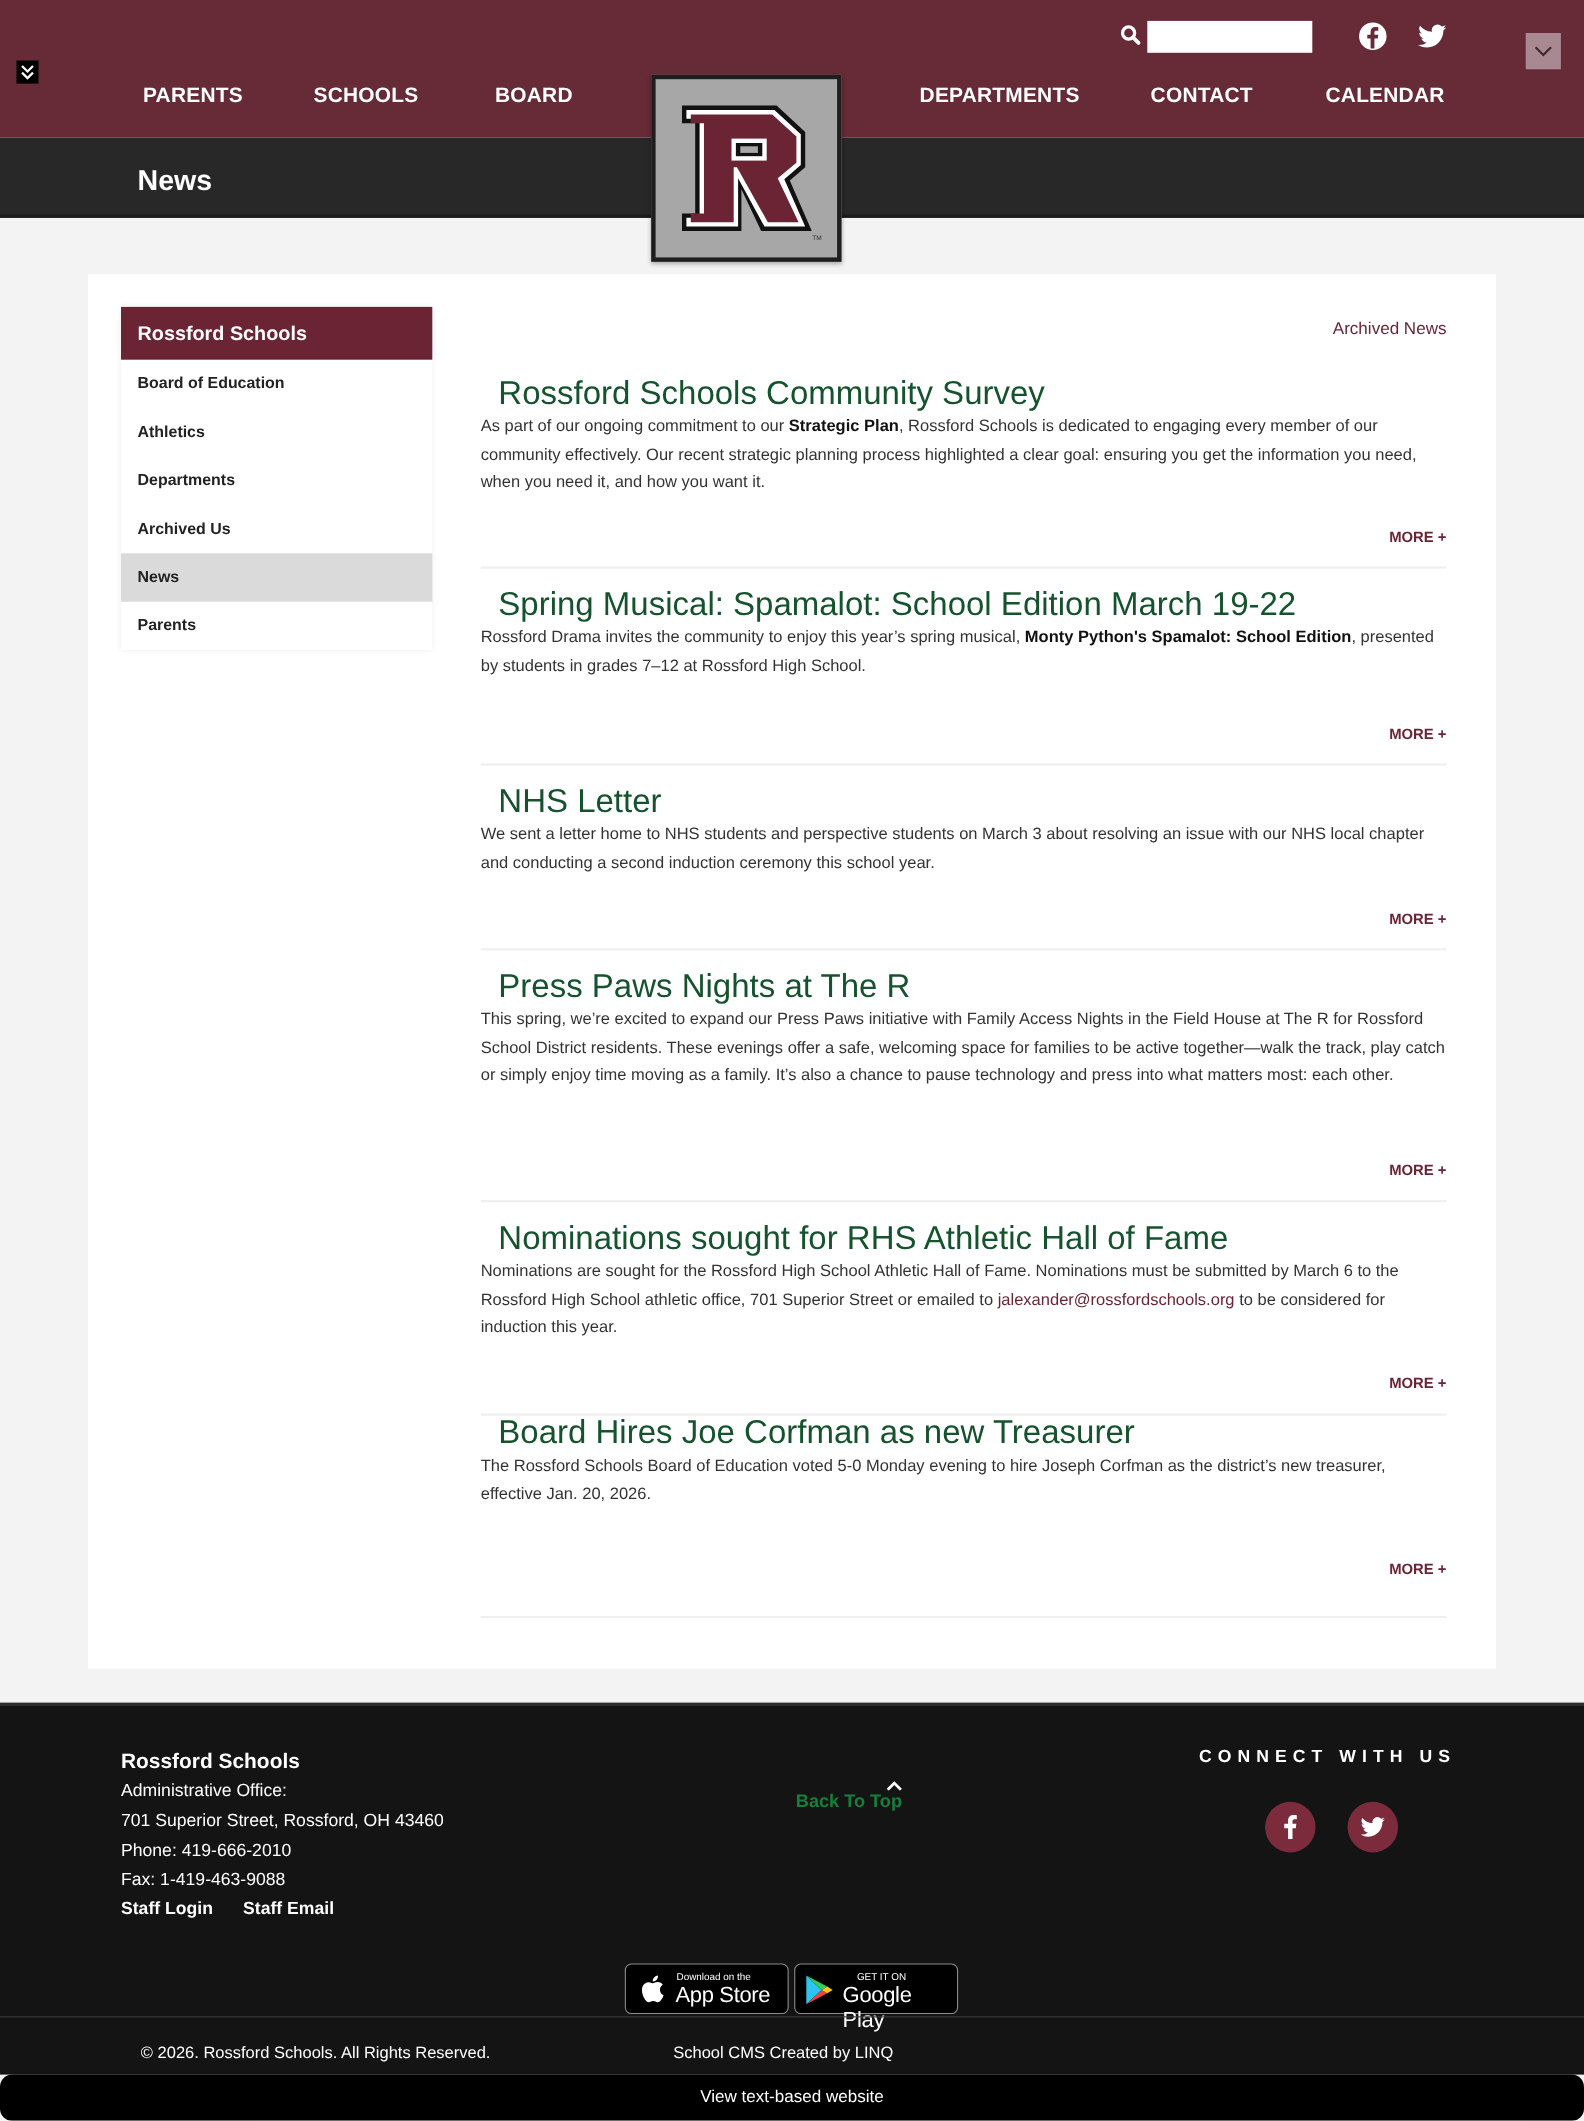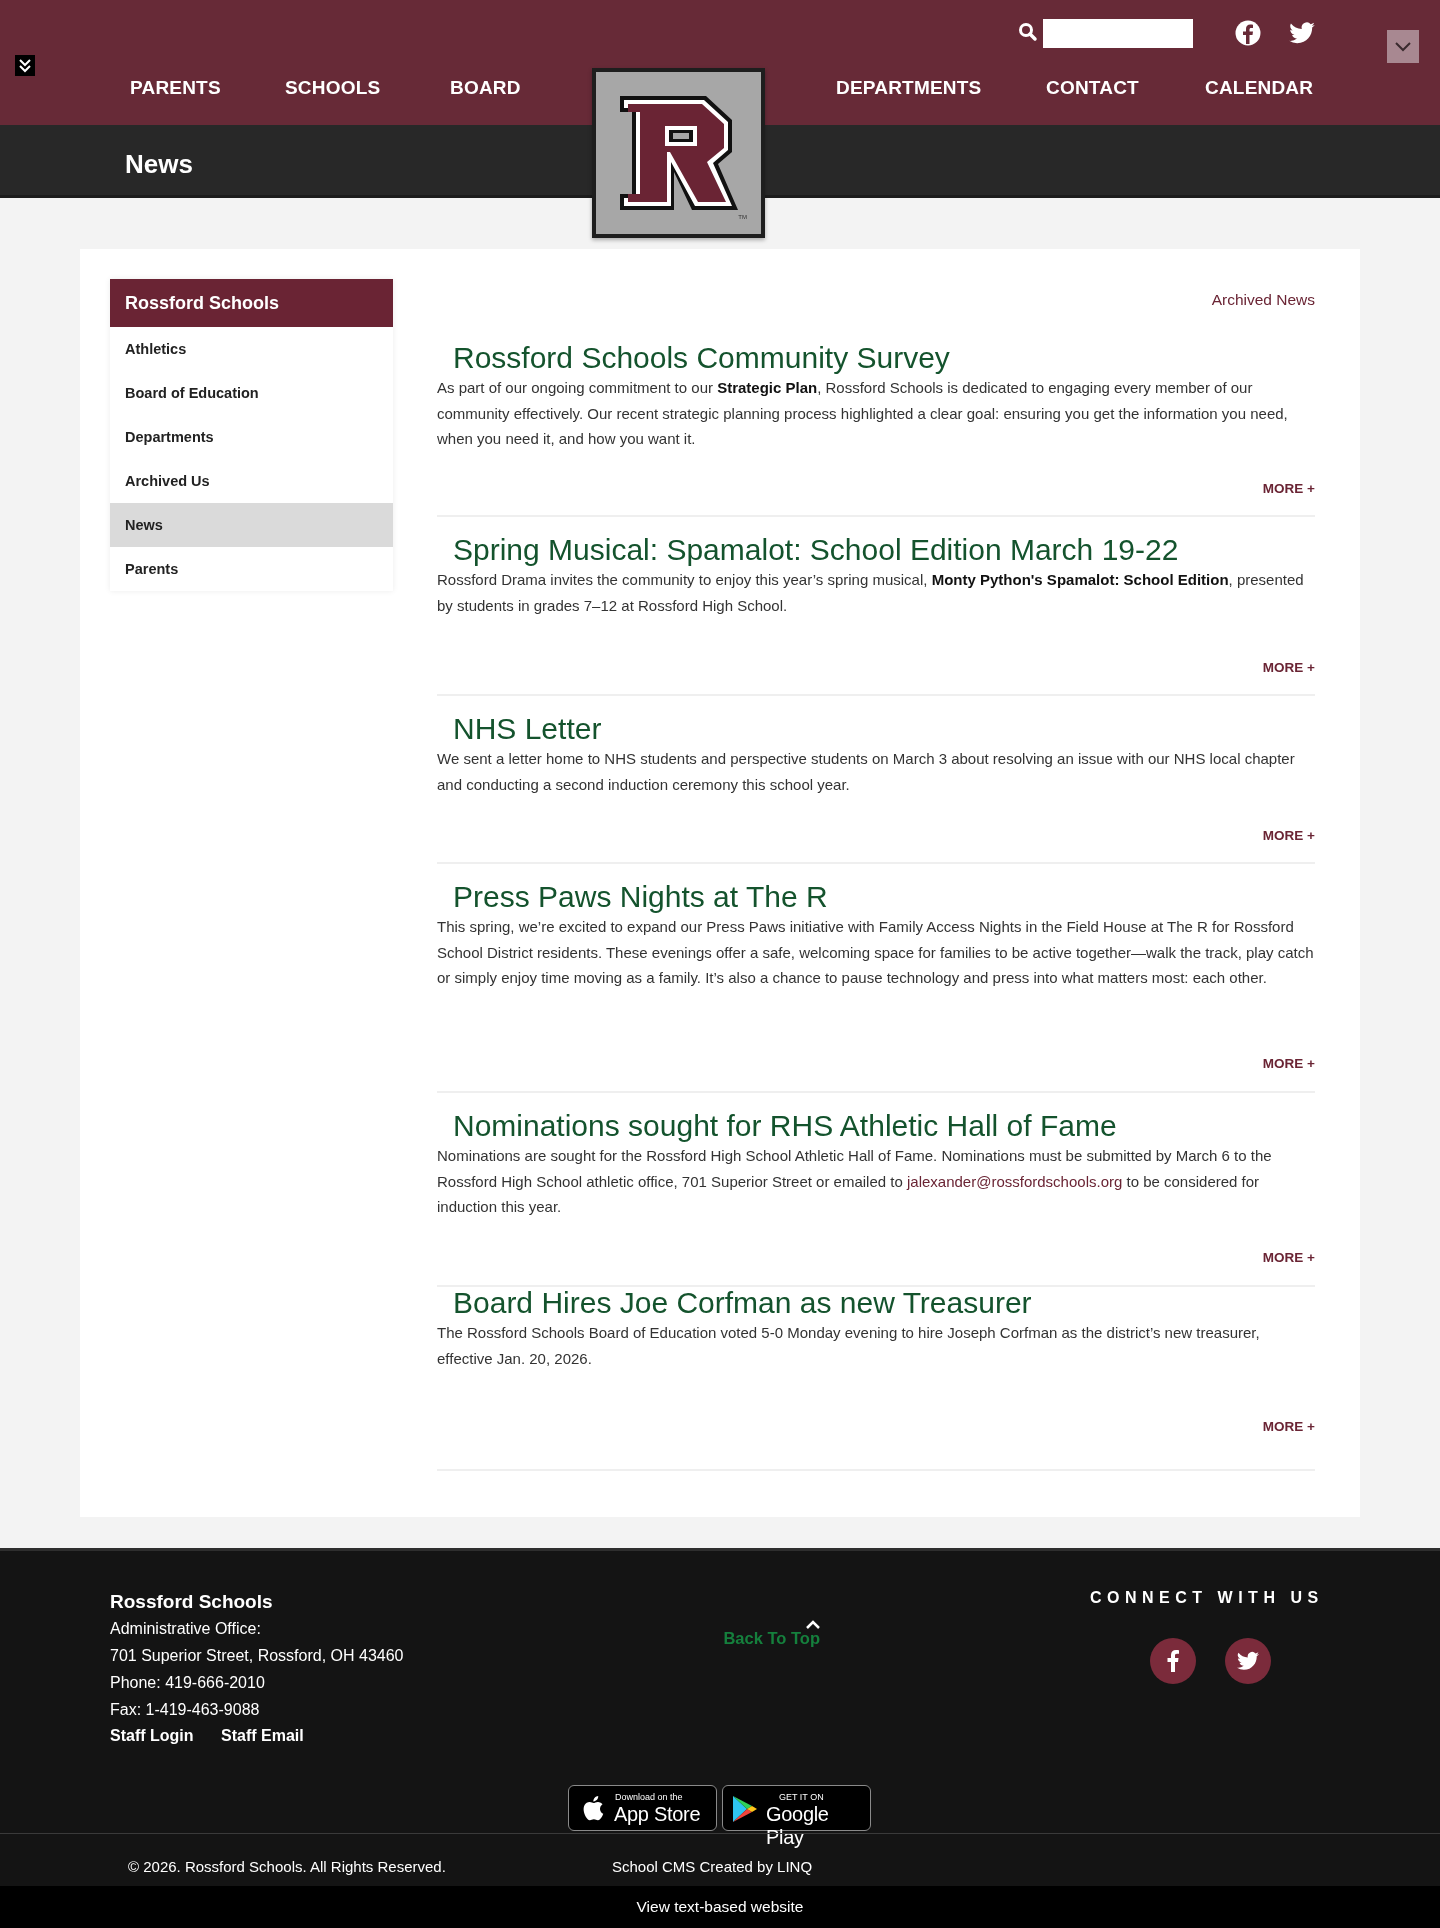--- a/index.html
+++ b/index.html
@@ -51,21 +51,21 @@
   .connect { position: absolute; left: 1090px; top: 38px; color: #fff; font-weight: bold; font-size: 16px; letter-spacing: 5.5px; }
   .f-social { position: absolute; top: 87px; width: 46px; height: 46px; border-radius: 50%; background: #7b2b3b; display: flex; align-items: center; justify-content: center; cursor: pointer; }
 
   .badge { position: absolute; top: 234px; height: 46px; background: #000; border: 1px solid #8a8a8a; border-radius: 6px; cursor: pointer; color: #fff; }
   .badge .small { position: absolute; font-size: 9px; }
   .badge .big { position: absolute; font-size: 20px; letter-spacing: -0.3px; }
   .f-divider { position: absolute; left: 0; top: 282px; width: 1440px; height: 1px; background: #3a3a3a; }
   .copyright { position: absolute; left: 128px; top: 307px; color: #fff; font-size: 15px; }
   .cms { position: absolute; left: 612px; top: 307px; color: #fff; font-size: 15px; cursor: pointer; }
 
-  .textsite { position: absolute; left: 0; top: 1886px; width: 1440px; height: 42px; background: #000; text-align: center; line-height: 42px; color: #fff; font-size: 15.5px; }
+  .textsite { position: absolute; left: 0; top: 1886px; width: 1440px; height: 42px; background: #000; text-align: center; line-height: 42px; color: #fff; font-size: 15.5px; border-radius: 11px; }
   .textsite span { cursor: pointer; }
 </style>
 </head>
 <body>
 
 <div class="header">
   <div class="skip-btn">
     <svg width="12" height="14" viewBox="0 0 12 14">
         <path d="M1 1 L6 6 L11 1 M1 7 L6 12 L11 7" fill="none" stroke="#fff" stroke-width="2"></path>
       </svg>
@@ -110,22 +110,22 @@
     <rect x="51" y="36" width="32" height="20" fill="#fff"></rect>
     <rect x="55" y="40" width="24" height="12" fill="#111"></rect>
     <rect x="59" y="43" width="16" height="6" fill="#a7a7a7"></rect>
   </svg>
   <span class="tm">TM</span>
 </div>
 
 <div class="card">
   <div class="sidebar">
     <div class="sidebar-head">Rossford Schools</div>
+    <div class="sidebar-item">Board of Education</div>
     <div class="sidebar-item">Athletics</div>
-    <div class="sidebar-item">Board of Education</div>
     <div class="sidebar-item">Departments</div>
     <div class="sidebar-item">Archived Us</div>
     <div class="sidebar-item active">News</div>
     <div class="sidebar-item">Parents</div>
   </div>
 
   <div class="archived">Archived News</div>
 
   <div class="articles">
 

